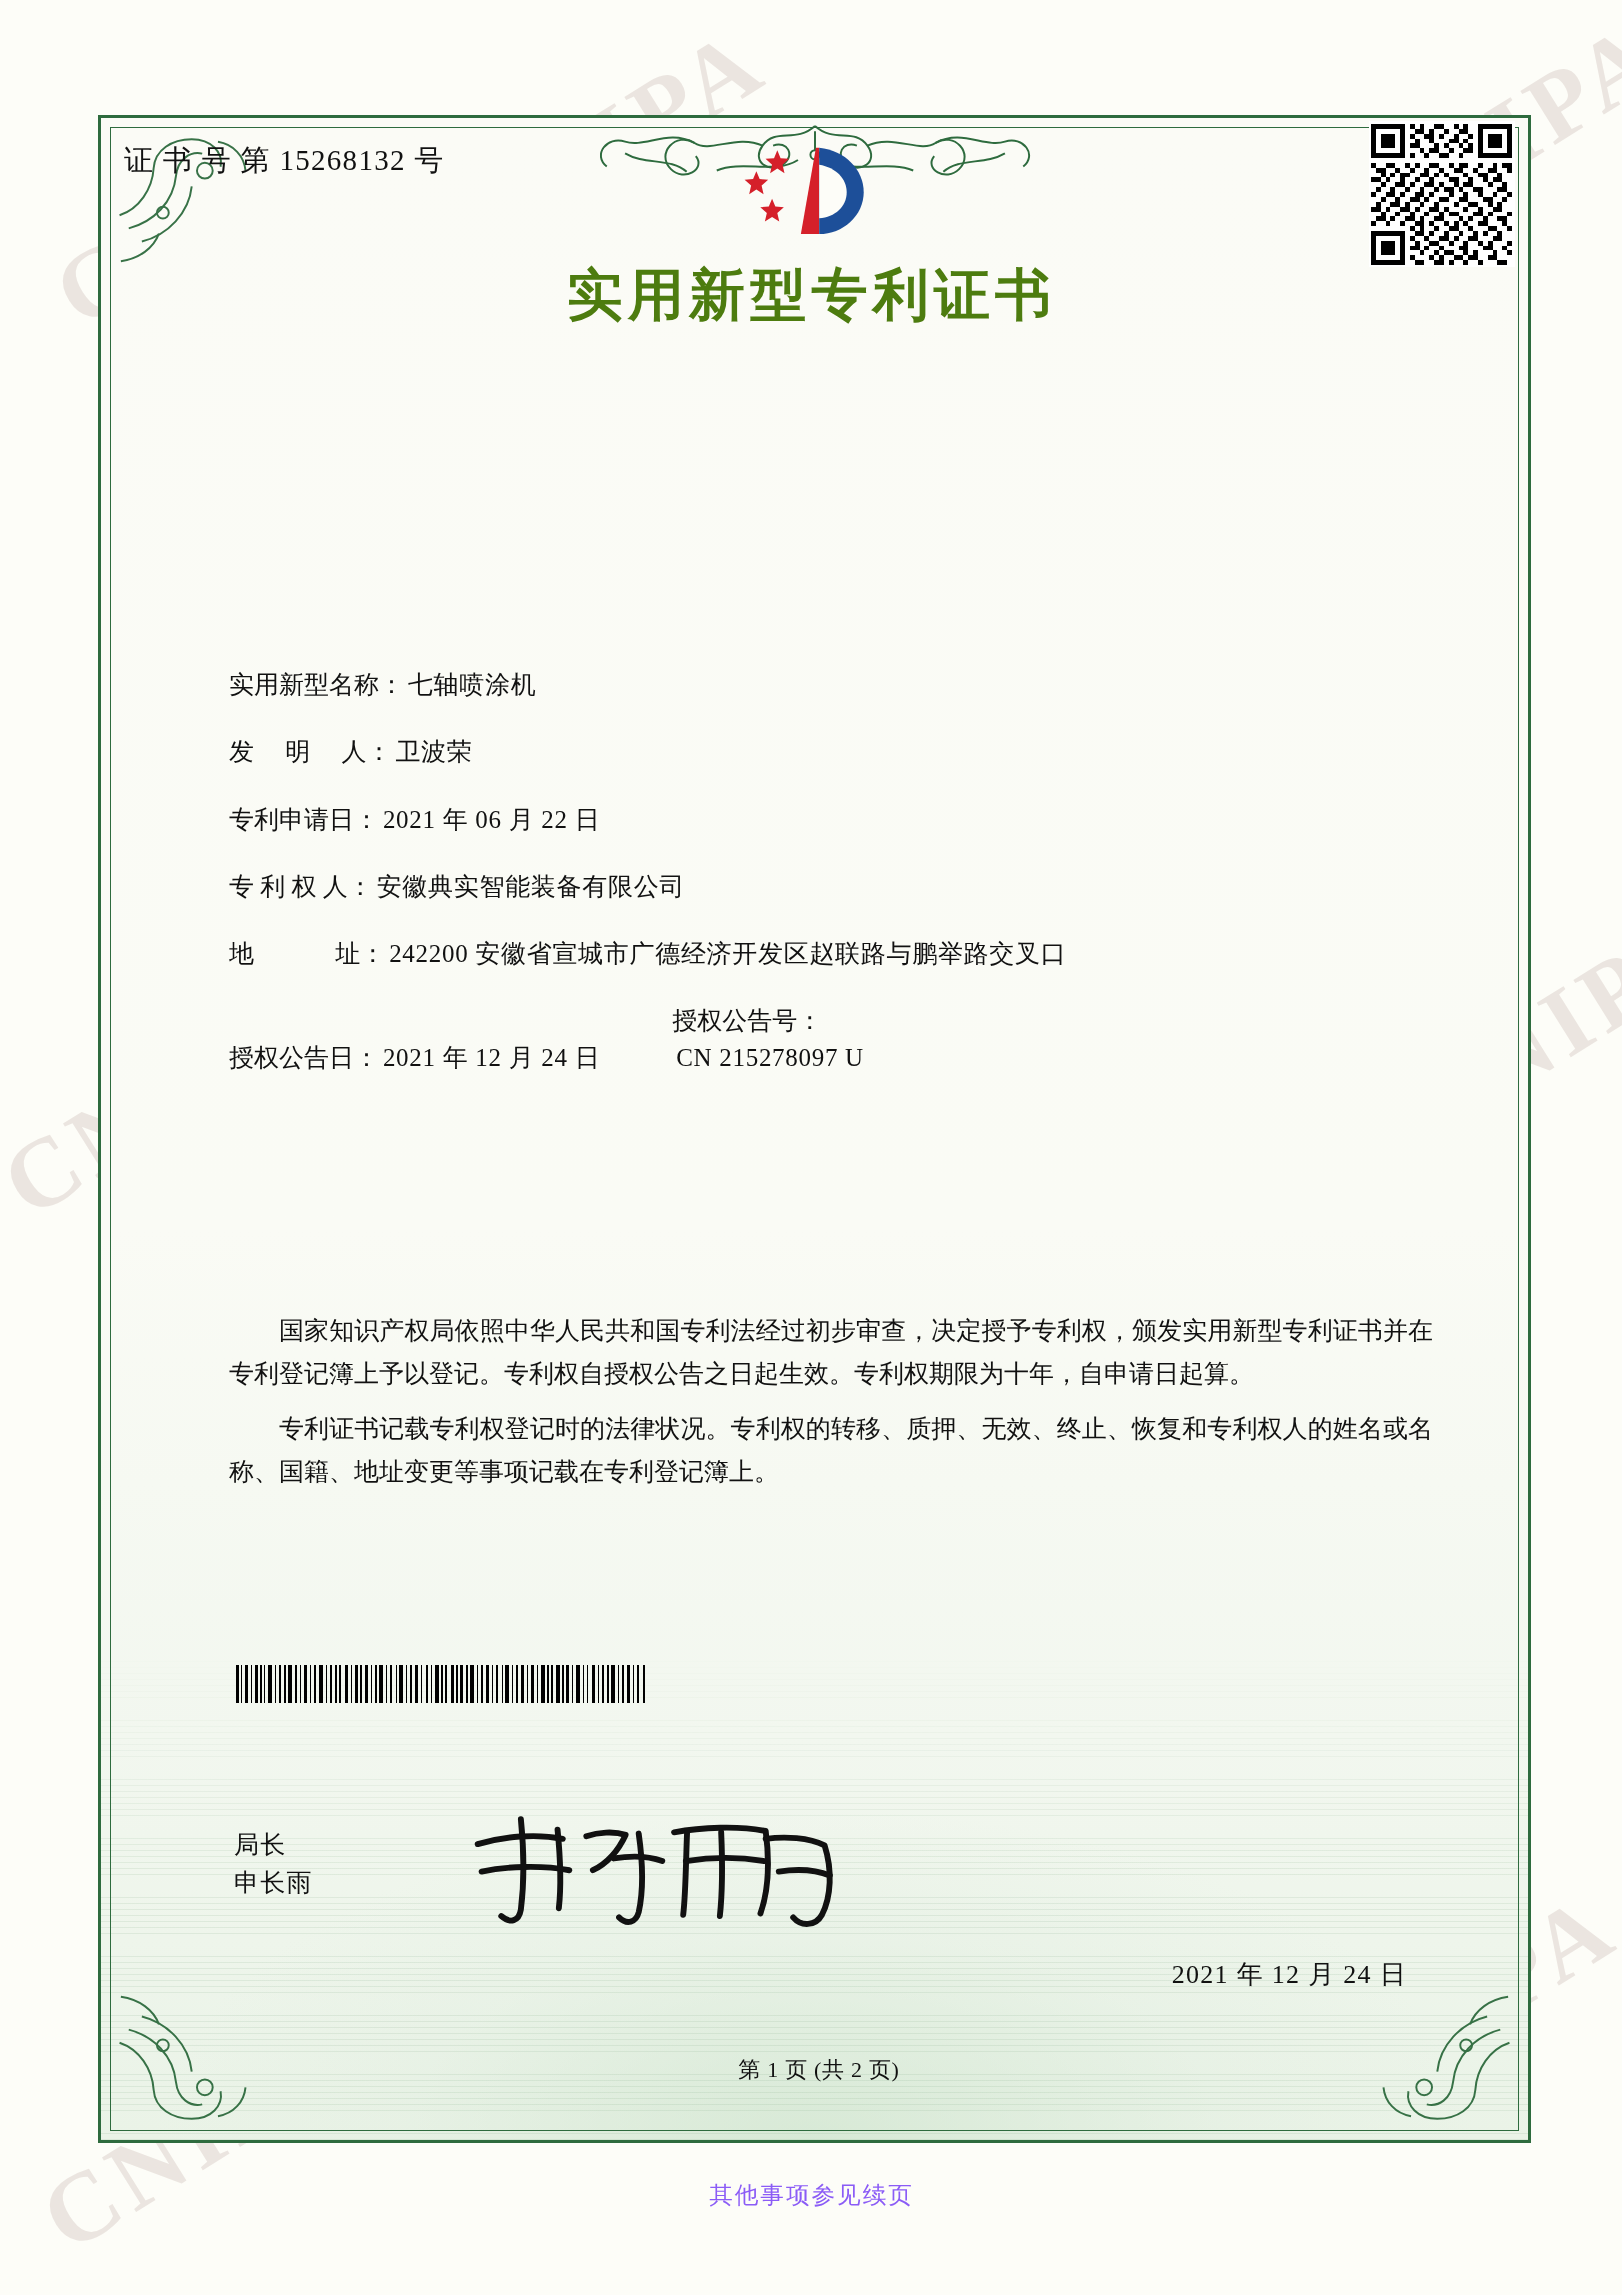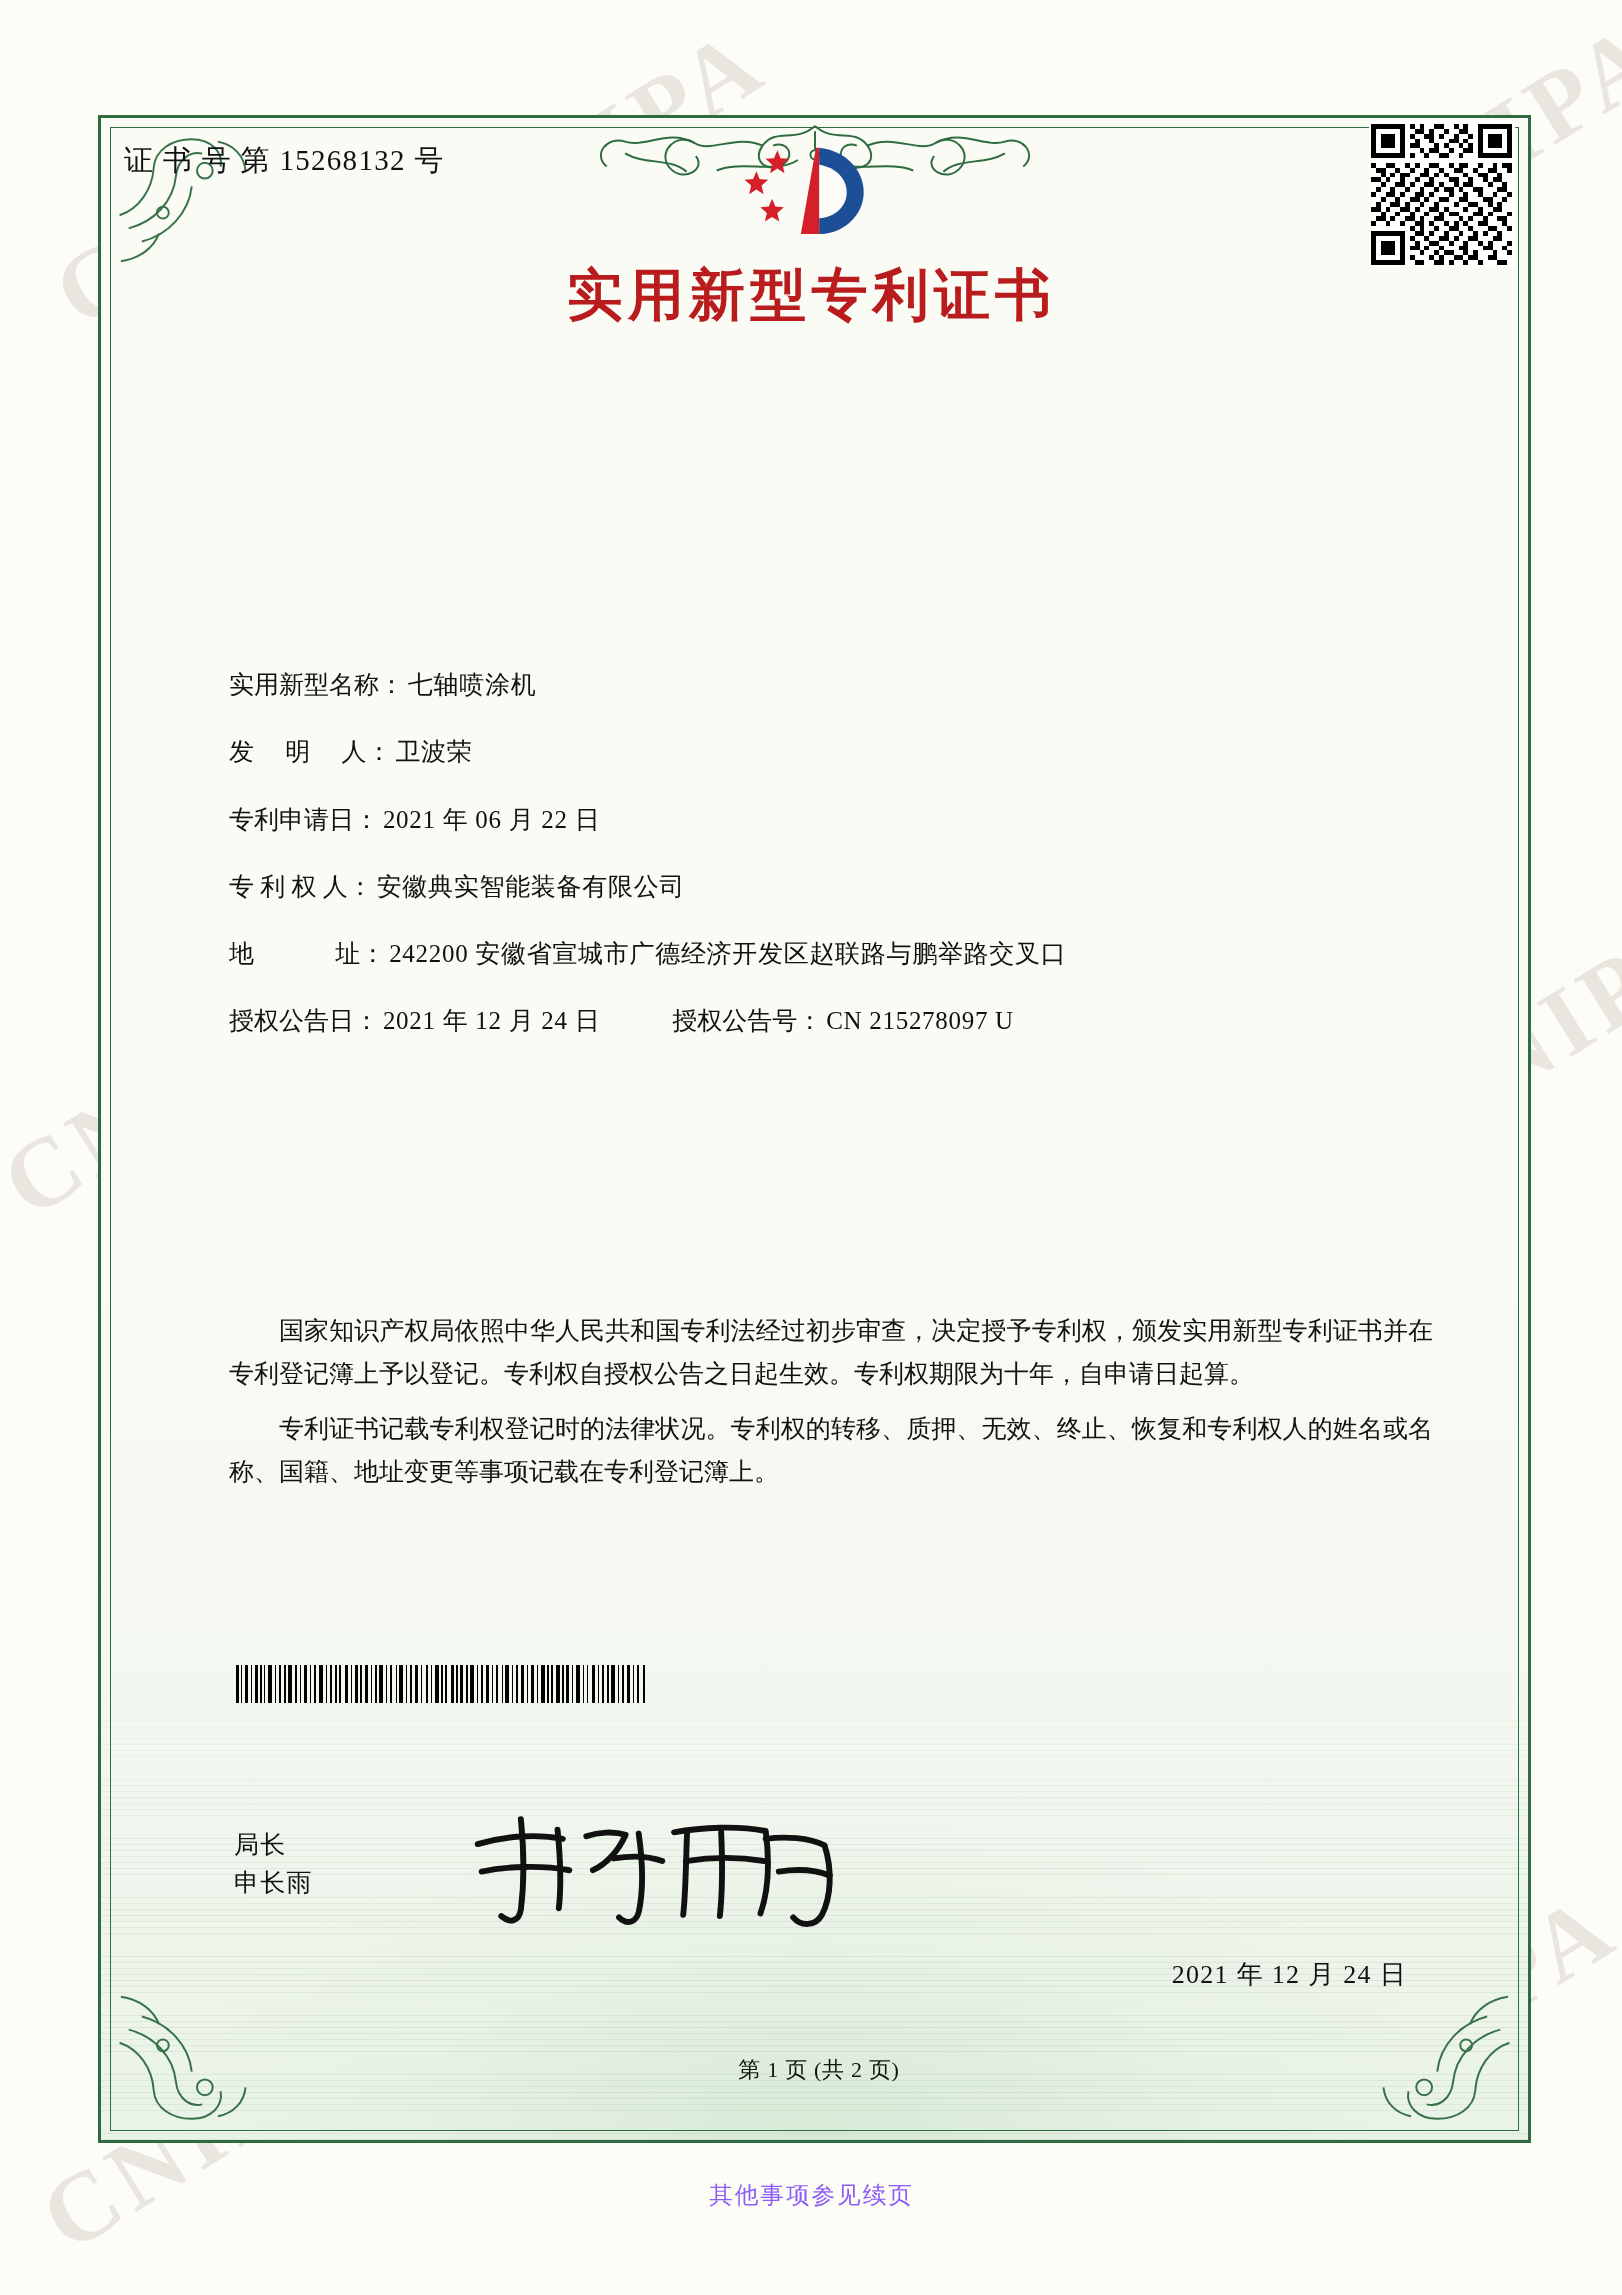--- a/index.html
+++ b/index.html
@@ -139,21 +139,21 @@
   .emblem svg { width: 100%; height: 100%; display: block; }
 
   .doc-title {
     position: absolute;
     left: 0; right: 0;
     top: 258px;
     text-align: center;
     font-size: 56px;
     font-weight: 700;
     letter-spacing: 5.2px;
-    color: #b91c1c;
+    color: #4d7c0f;
     font-family: "DejaVu Serif", "Liberation Serif", serif;
   }
 
   .fields {
     position: absolute;
     left: 229px;
     right: 183px;
     top: 667px;
   }
   .field-row {
@@ -174,20 +174,21 @@
     letter-spacing: 0.7px;
   }
   .f-value.mono {
     font-family: "Liberation Mono", "DejaVu Sans Mono", monospace;
     font-size: 23.6px;
     letter-spacing: 1.3px;
   }
   .field-row.split .pair2 {
     margin-left: 72px;
     display: flex;
+    flex-direction: column;
   }
 
   .paragraphs {
     position: absolute;
     left: 229px;
     right: 190px;
     top: 1309px;
     font-size: 25px;
     line-height: 1.72;
     color: #111;

